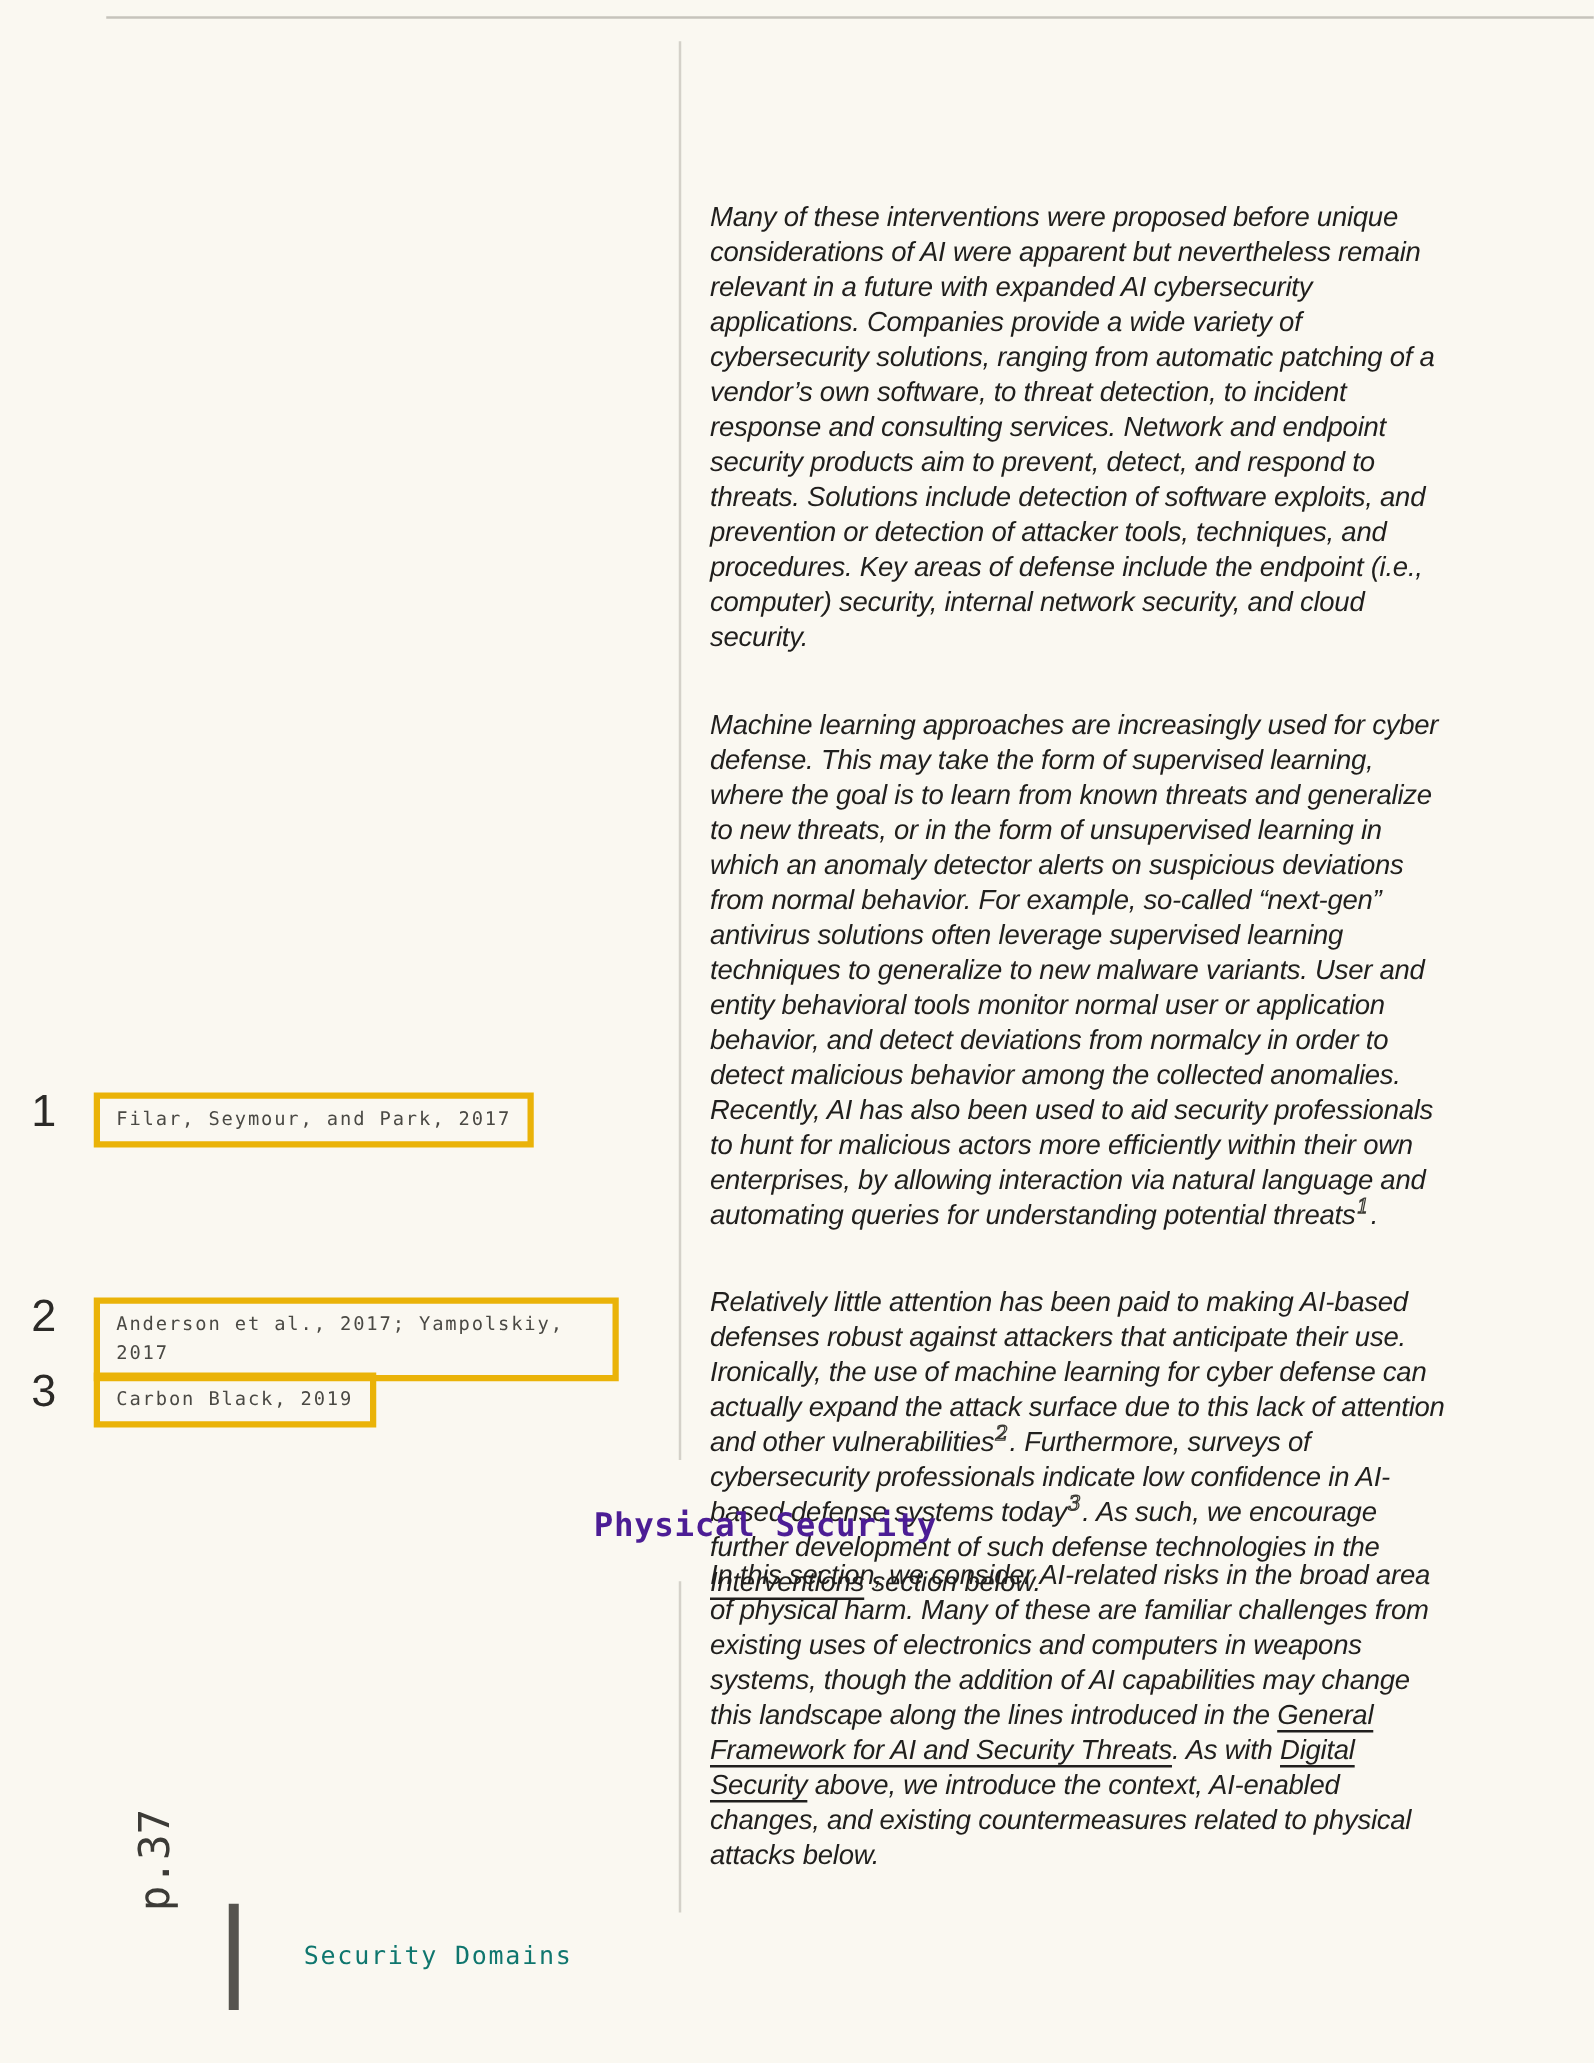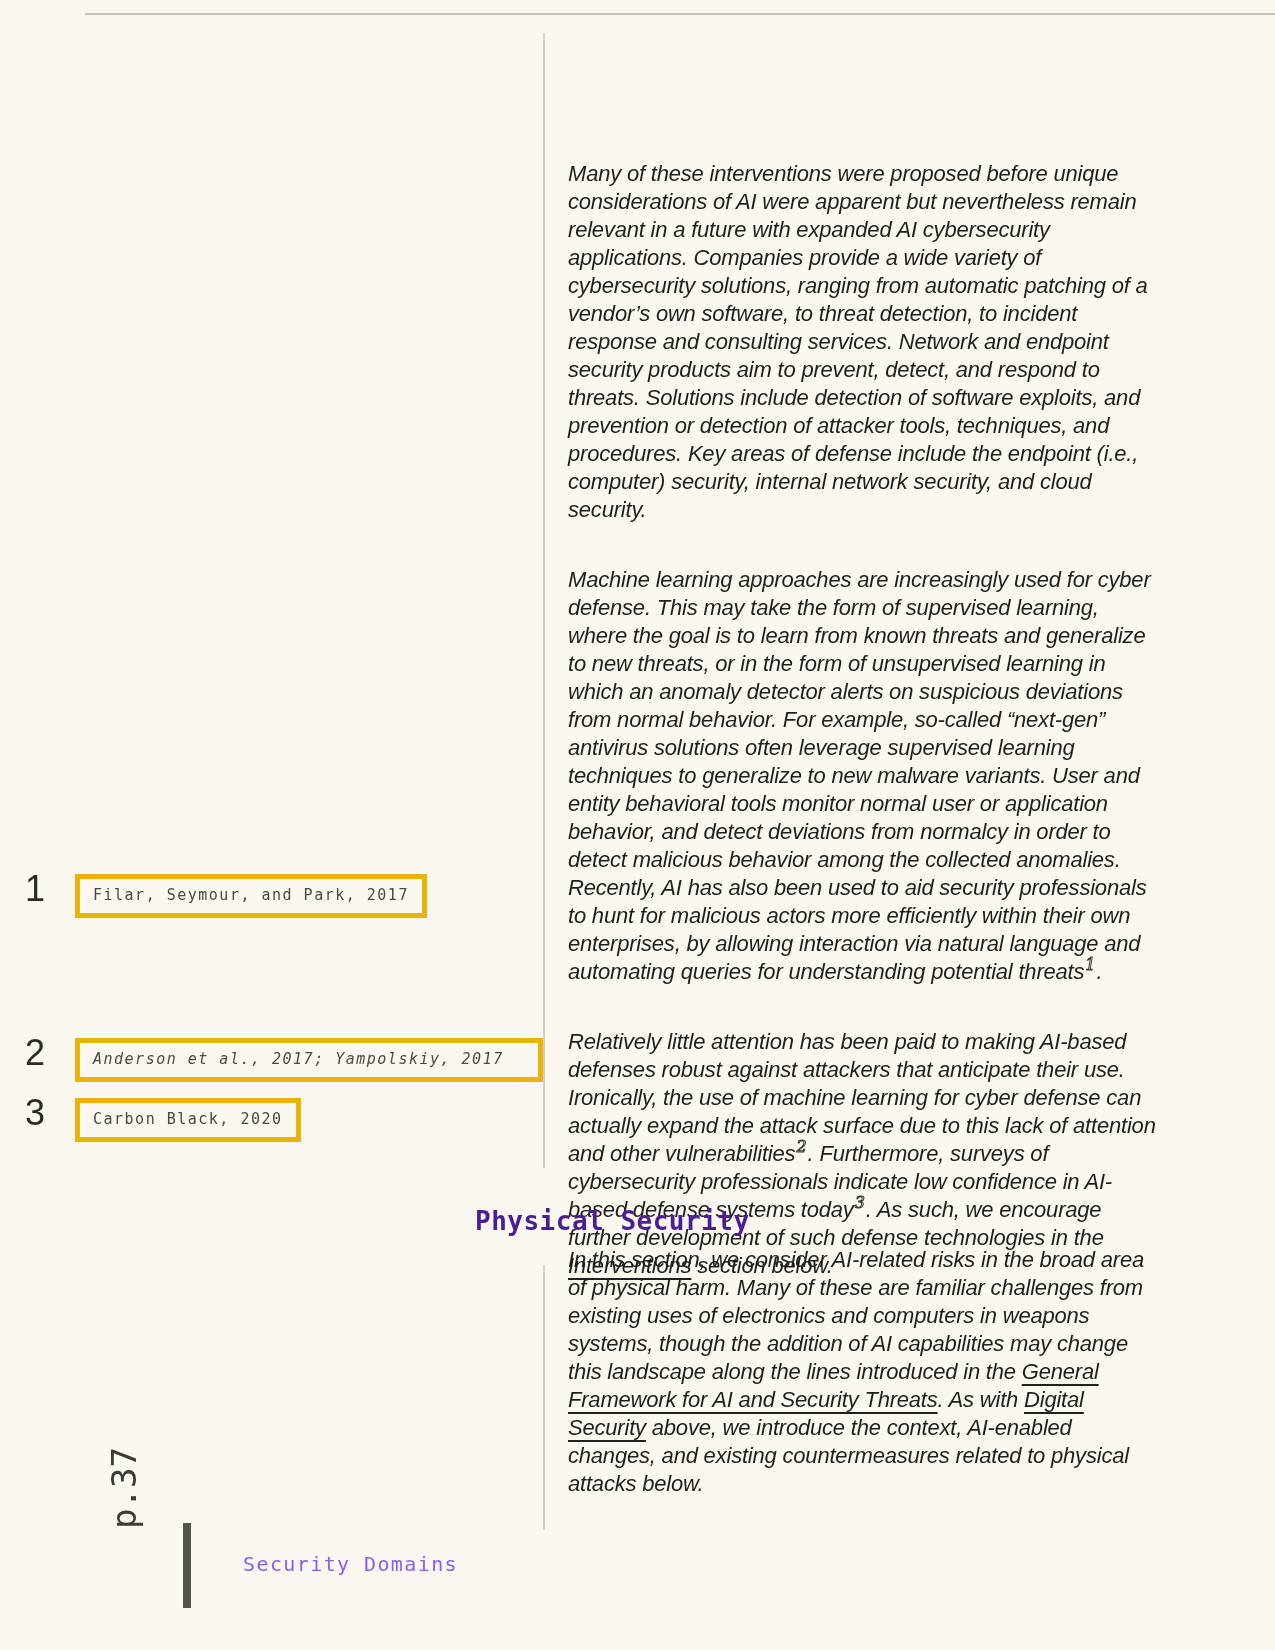--- a/index.html
+++ b/index.html
@@ -75,39 +75,39 @@
   }
   .cite .box {
     display:inline-block;
     border:5px solid #eab308;
     padding:5px 13px 6px 13px;
     font-family:"DejaVu Sans Mono", monospace;
     font-size:15px; line-height:23px; letter-spacing:1.5px;
     color:#4a4944;
     background:transparent;
   }
-  .cite-2 .box { width:468px;font-style:italic; }
+  .cite-2 .box { width:420px; }
 
   
   .page-number {
     position:absolute; left:124px; top:1488px;
     transform:translate(-50%,-50%) rotate(-90deg);
     font-family:"DejaVu Sans Mono", monospace;
     font-size:34px; color:#3c3b37; white-space:nowrap;
   }
 
   
   .footer-tick {
     position:absolute; left:183px; top:1523px; width:8px; height:85px;
     background:#56544f;
   }
   .footer-label {
     position:absolute; left:243px; top:1552px;
     font-family:"DejaVu Sans Mono", monospace;
-    font-size:20px; letter-spacing:1.4px; color:#8b5cf6;
+    font-size:20px; letter-spacing:1.4px; color:#0f766e;
   }
 </style>
 </head>
 <body>
 
 <div class="top-bar"></div>
 
 <div class="vrule vrule-1"></div>
 <div class="vrule vrule-2"></div>
 
@@ -126,19 +126,19 @@
 <div class="cite cite-1">
   <span class="num">1</span>
   <span class="box">Filar, Seymour, and Park, 2017</span>
 </div>
 <div class="cite cite-2">
   <span class="num">2</span>
   <span class="box">Anderson et al., 2017; Yampolskiy, 2017</span>
 </div>
 <div class="cite cite-3">
   <span class="num">3</span>
-  <span class="box">Carbon Black, 2020</span>
+  <span class="box">Carbon Black, 2019</span>
 </div>
 
 <div class="page-number">p.37</div>
 
 <div class="footer-tick"></div>
 <div class="footer-label">Security Domains</div>
 
 </body></html>

